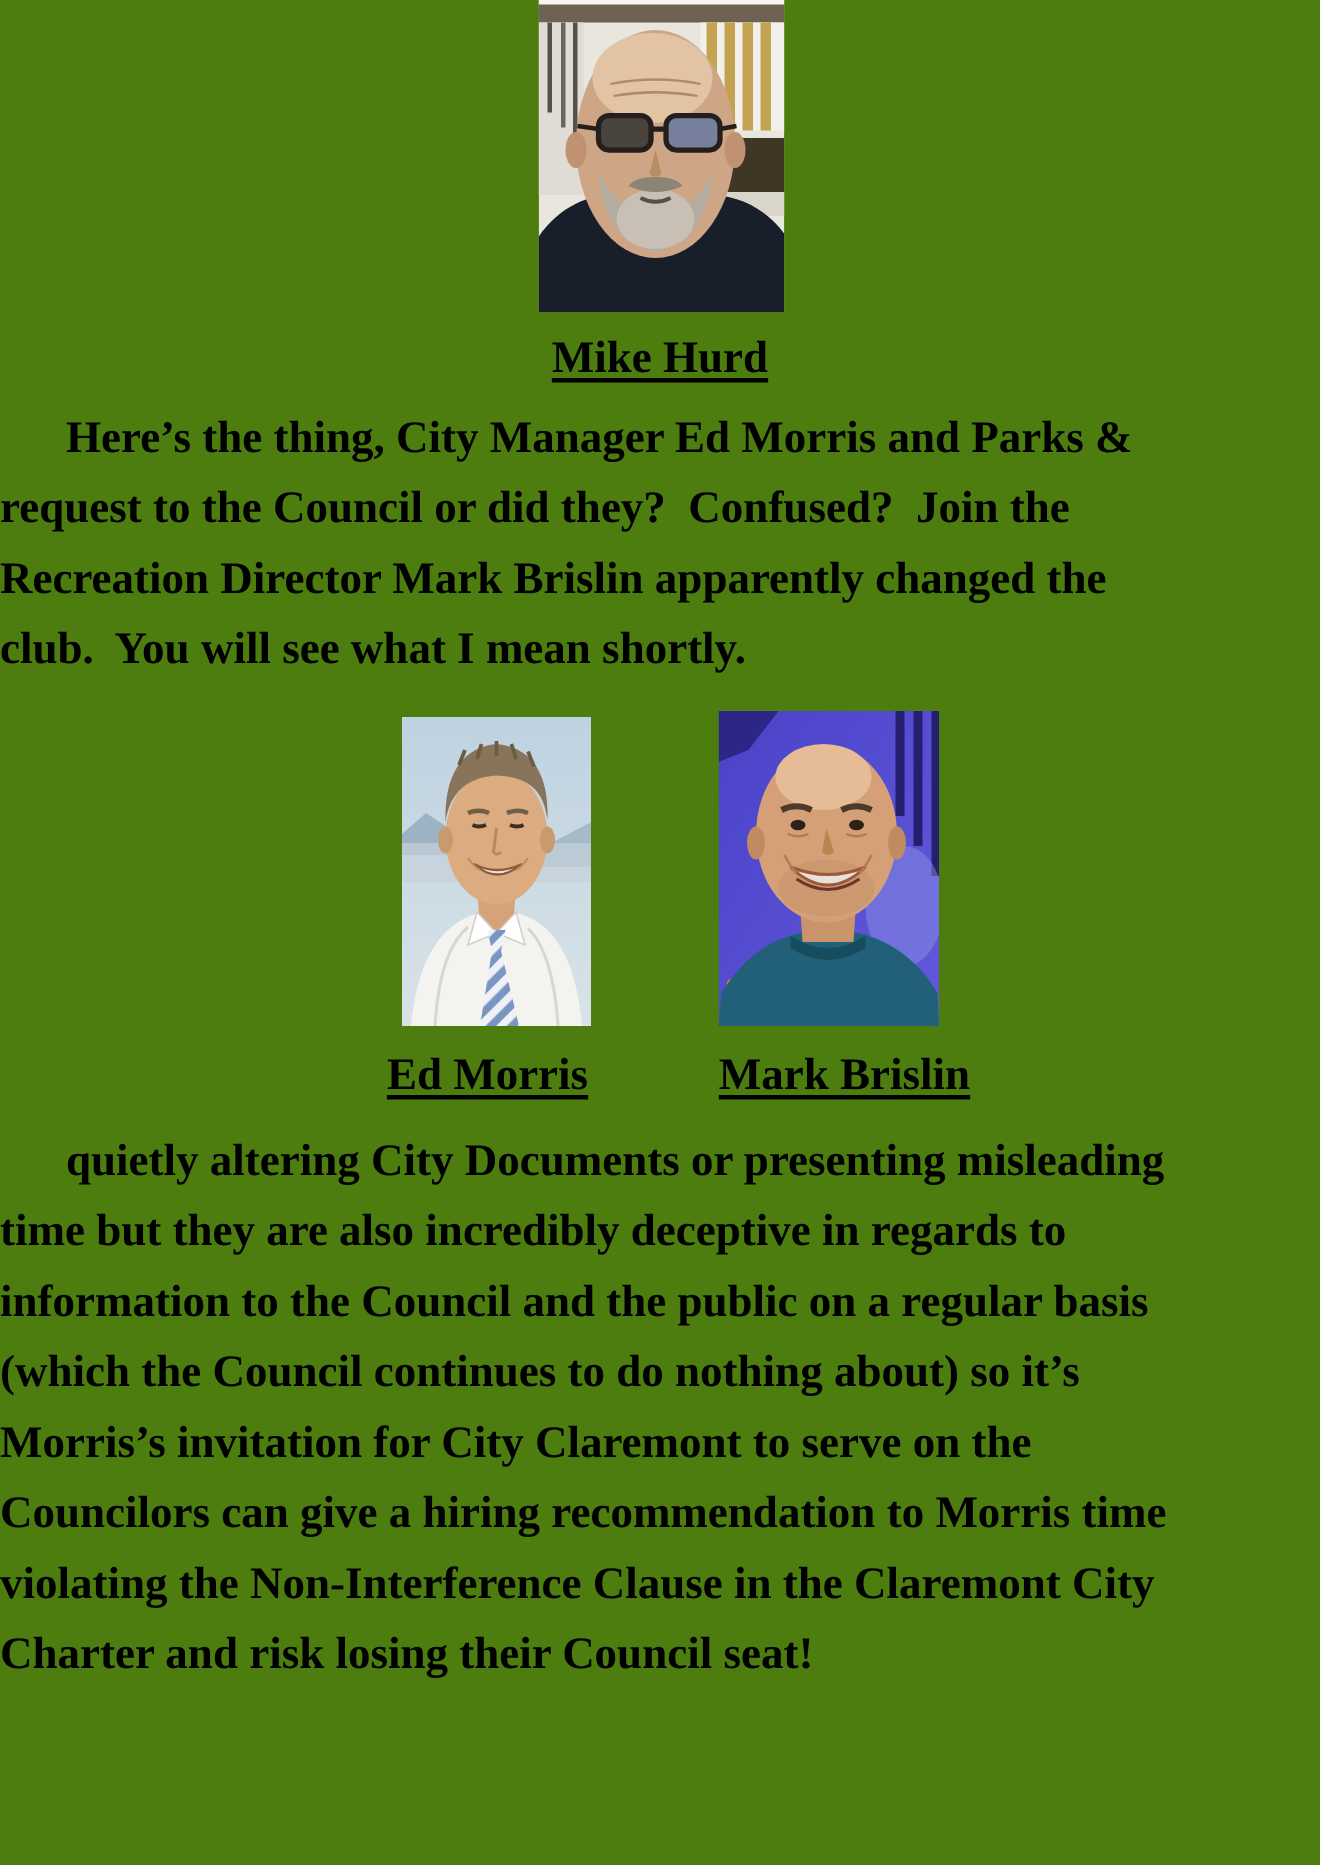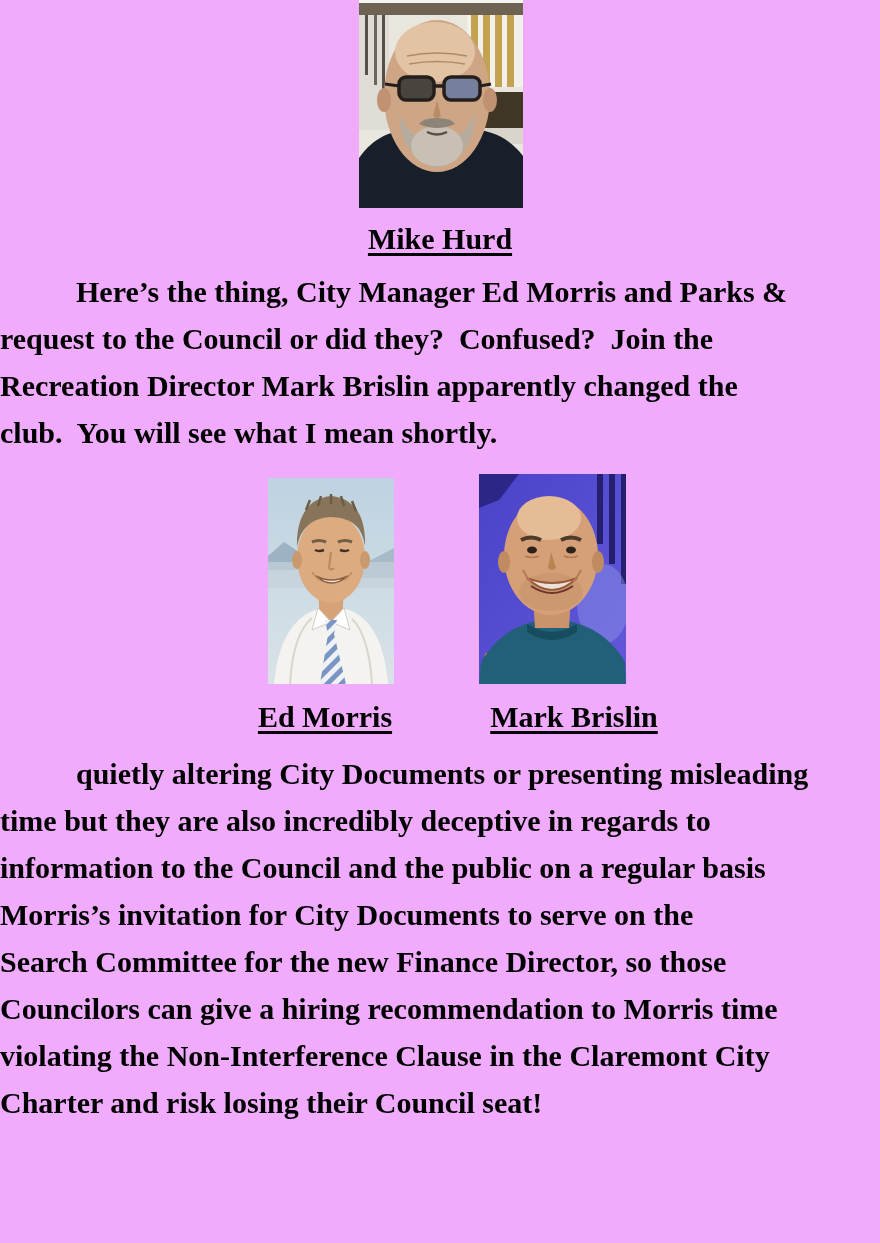--- a/index.html
+++ b/index.html
@@ -1,20 +1,20 @@
 <!DOCTYPE html>
 <html><head>
 <meta charset="utf-8">
 <style>
   html,body { margin:0; padding:0; background:#ffffff; }
   .page {
     position:relative;
     width:880px; height:1243px;
     margin:0 auto;
-    background:#f0abfc;
+    background:#4d7c0f;
     color:#000000;
     font-family:"Liberation Serif","DejaVu Serif",serif;
     overflow:hidden;
   }
   .photo { position:absolute; margin:0; padding:0; overflow:hidden; }
   .photo svg { display:block; width:100%; height:100%; }
   .photo-mike { left:359px; top:0;    width:164px; height:208px; }
   .photo-ed   { left:268px; top:478px; width:126px; height:206px; }
   .photo-mark { left:479px; top:474px; width:147px; height:210px; }
 
@@ -23,31 +23,31 @@
     font-size:30px; line-height:34px;
     font-weight:bold;
     text-align:center;
     text-decoration:underline;
     text-decoration-thickness:2.5px;
     text-underline-offset:4px;
     white-space:nowrap;
   }
   .caption-mike { left:0;     top:222px; width:880px; }
   .caption-ed   { left:225px; top:700px; width:200px; }
-  .caption-mark { left:474px; top:700px; width:200px; }
+  .caption-mark { left:463px; top:700px; width:200px; }
 
   .para {
     position:absolute;
     width:880px;
     font-size:30px; line-height:47px;
     font-weight:bold;
     color:#000;
   }
   .para .line { white-space:pre; }
-  .para .line:first-child { padding-left:76px; }
+  .para .line:first-child { padding-left:44px; }
   .para1 { left:0; top:268px; }
   .para2 { left:0; top:750px; }
 </style>
 </head>
 <body>
 
 <div class="page">
 
   <figure class="photo photo-mike">
     <svg viewBox="0 0 164 208" preserveAspectRatio="none">
@@ -195,20 +195,20 @@
     </svg>
   </figure>
 
   <div class="caption caption-ed">Ed Morris</div>
   <div class="caption caption-mark">Mark Brislin</div>
 
   <div class="para para2">
       <div class="line">quietly altering City Documents or presenting misleading</div>
       <div class="line">time but they are also incredibly deceptive in regards to</div>
       <div class="line">information to the Council and the public on a regular basis</div>
-      <div class="line">Morris’s invitation for City Documents to serve on the</div>
-      <div class="line">Search Committee for the new Finance Director, so those</div>
+      <div class="line">(which the Council continues to do nothing about) so it’s</div>
+      <div class="line">Morris’s invitation for City Claremont to serve on the</div>
       <div class="line">Councilors can give a hiring recommendation to Morris time</div>
       <div class="line">violating the Non-Interference Clause in the Claremont City</div>
       <div class="line">Charter and risk losing their Council seat!</div>
     </div>
 
 </div>
 
 </body></html>

